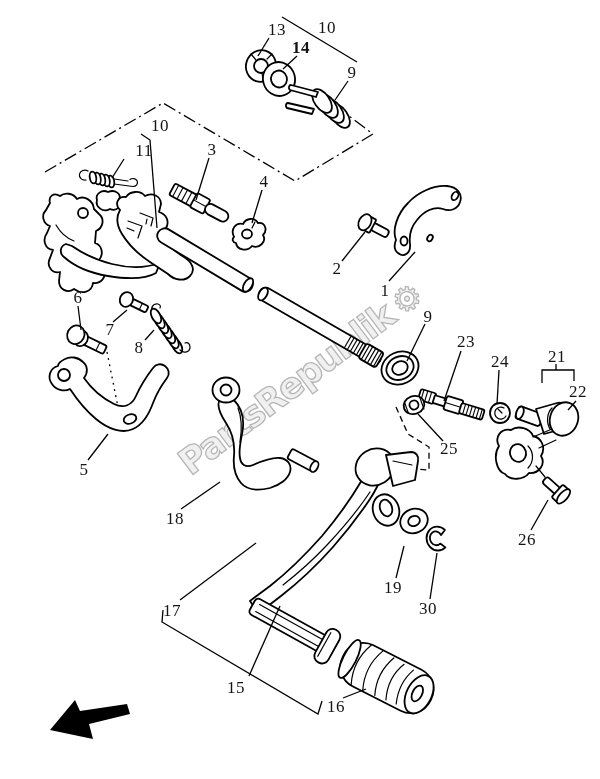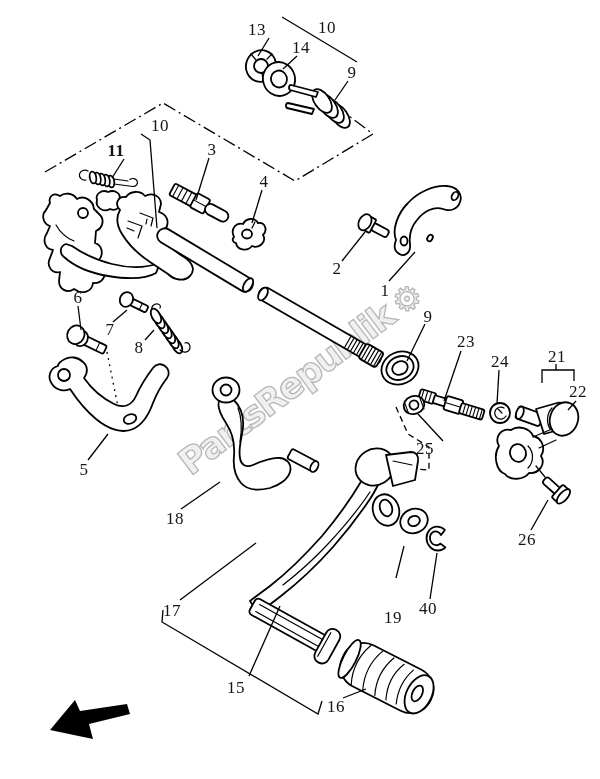--- a/index.html
+++ b/index.html
@@ -284,30 +284,30 @@
       <div class="part-label" style="left: 337px; top: 268px;">2</div>
       <div class="part-label" style="left: 212px; top: 149px;">3</div>
       <div class="part-label" style="left: 264px; top: 181px;">4</div>
       <div class="part-label" style="left: 84px; top: 469px;">5</div>
       <div class="part-label" style="left: 78px; top: 297px;">6</div>
       <div class="part-label" style="left: 110px; top: 329px;">7</div>
       <div class="part-label" style="left: 139px; top: 347px;">8</div>
       <div class="part-label" style="left: 428px; top: 316px;">9</div>
       <div class="part-label" style="left: 327px; top: 27px;">10</div>
       <div class="part-label" style="left: 160px; top: 125px;">10</div>
-      <div class="part-label" style="left: 116px; top: 150px; font-weight: bold;">11</div>
+      <div class="part-label" style="left: 144px; top: 150px;">11</div>
       <div class="part-label" style="left: 352px; top: 72px;">9</div>
-      <div class="part-label" style="left: 257px; top: 29px;">13</div>
-      <div class="part-label" style="left: 301px; top: 47px;">14</div>
+      <div class="part-label" style="left: 277px; top: 29px;">13</div>
+      <div class="part-label" style="left: 301px; top: 47px; font-weight: bold;">14</div>
       <div class="part-label" style="left: 236px; top: 687px;">15</div>
       <div class="part-label" style="left: 336px; top: 706px;">16</div>
       <div class="part-label" style="left: 172px; top: 610px;">17</div>
       <div class="part-label" style="left: 175px; top: 518px;">18</div>
-      <div class="part-label" style="left: 393px; top: 587px; margin-top: 30px;">19</div>
-      <div class="part-label" style="left: 428px; top: 608px;">40</div>
+      <div class="part-label" style="left: 393px; top: 587px;">19</div>
+      <div class="part-label" style="left: 428px; top: 608px;">30</div>
       <div class="part-label" style="left: 557px; top: 356px;">21</div>
       <div class="part-label" style="left: 578px; top: 391px;">22</div>
       <div class="part-label" style="left: 466px; top: 341px; text-align: right;">23</div>
       <div class="part-label" style="left: 500px; top: 361px;">24</div>
-      <div class="part-label" style="left: 425px; top: 448px;">25</div>
+      <div class="part-label" style="left: 449px; top: 448px;">25</div>
       <div class="part-label" style="left: 527px; top: 539px;">26</div>
     </div>
 </div>
 
 </body></html>

